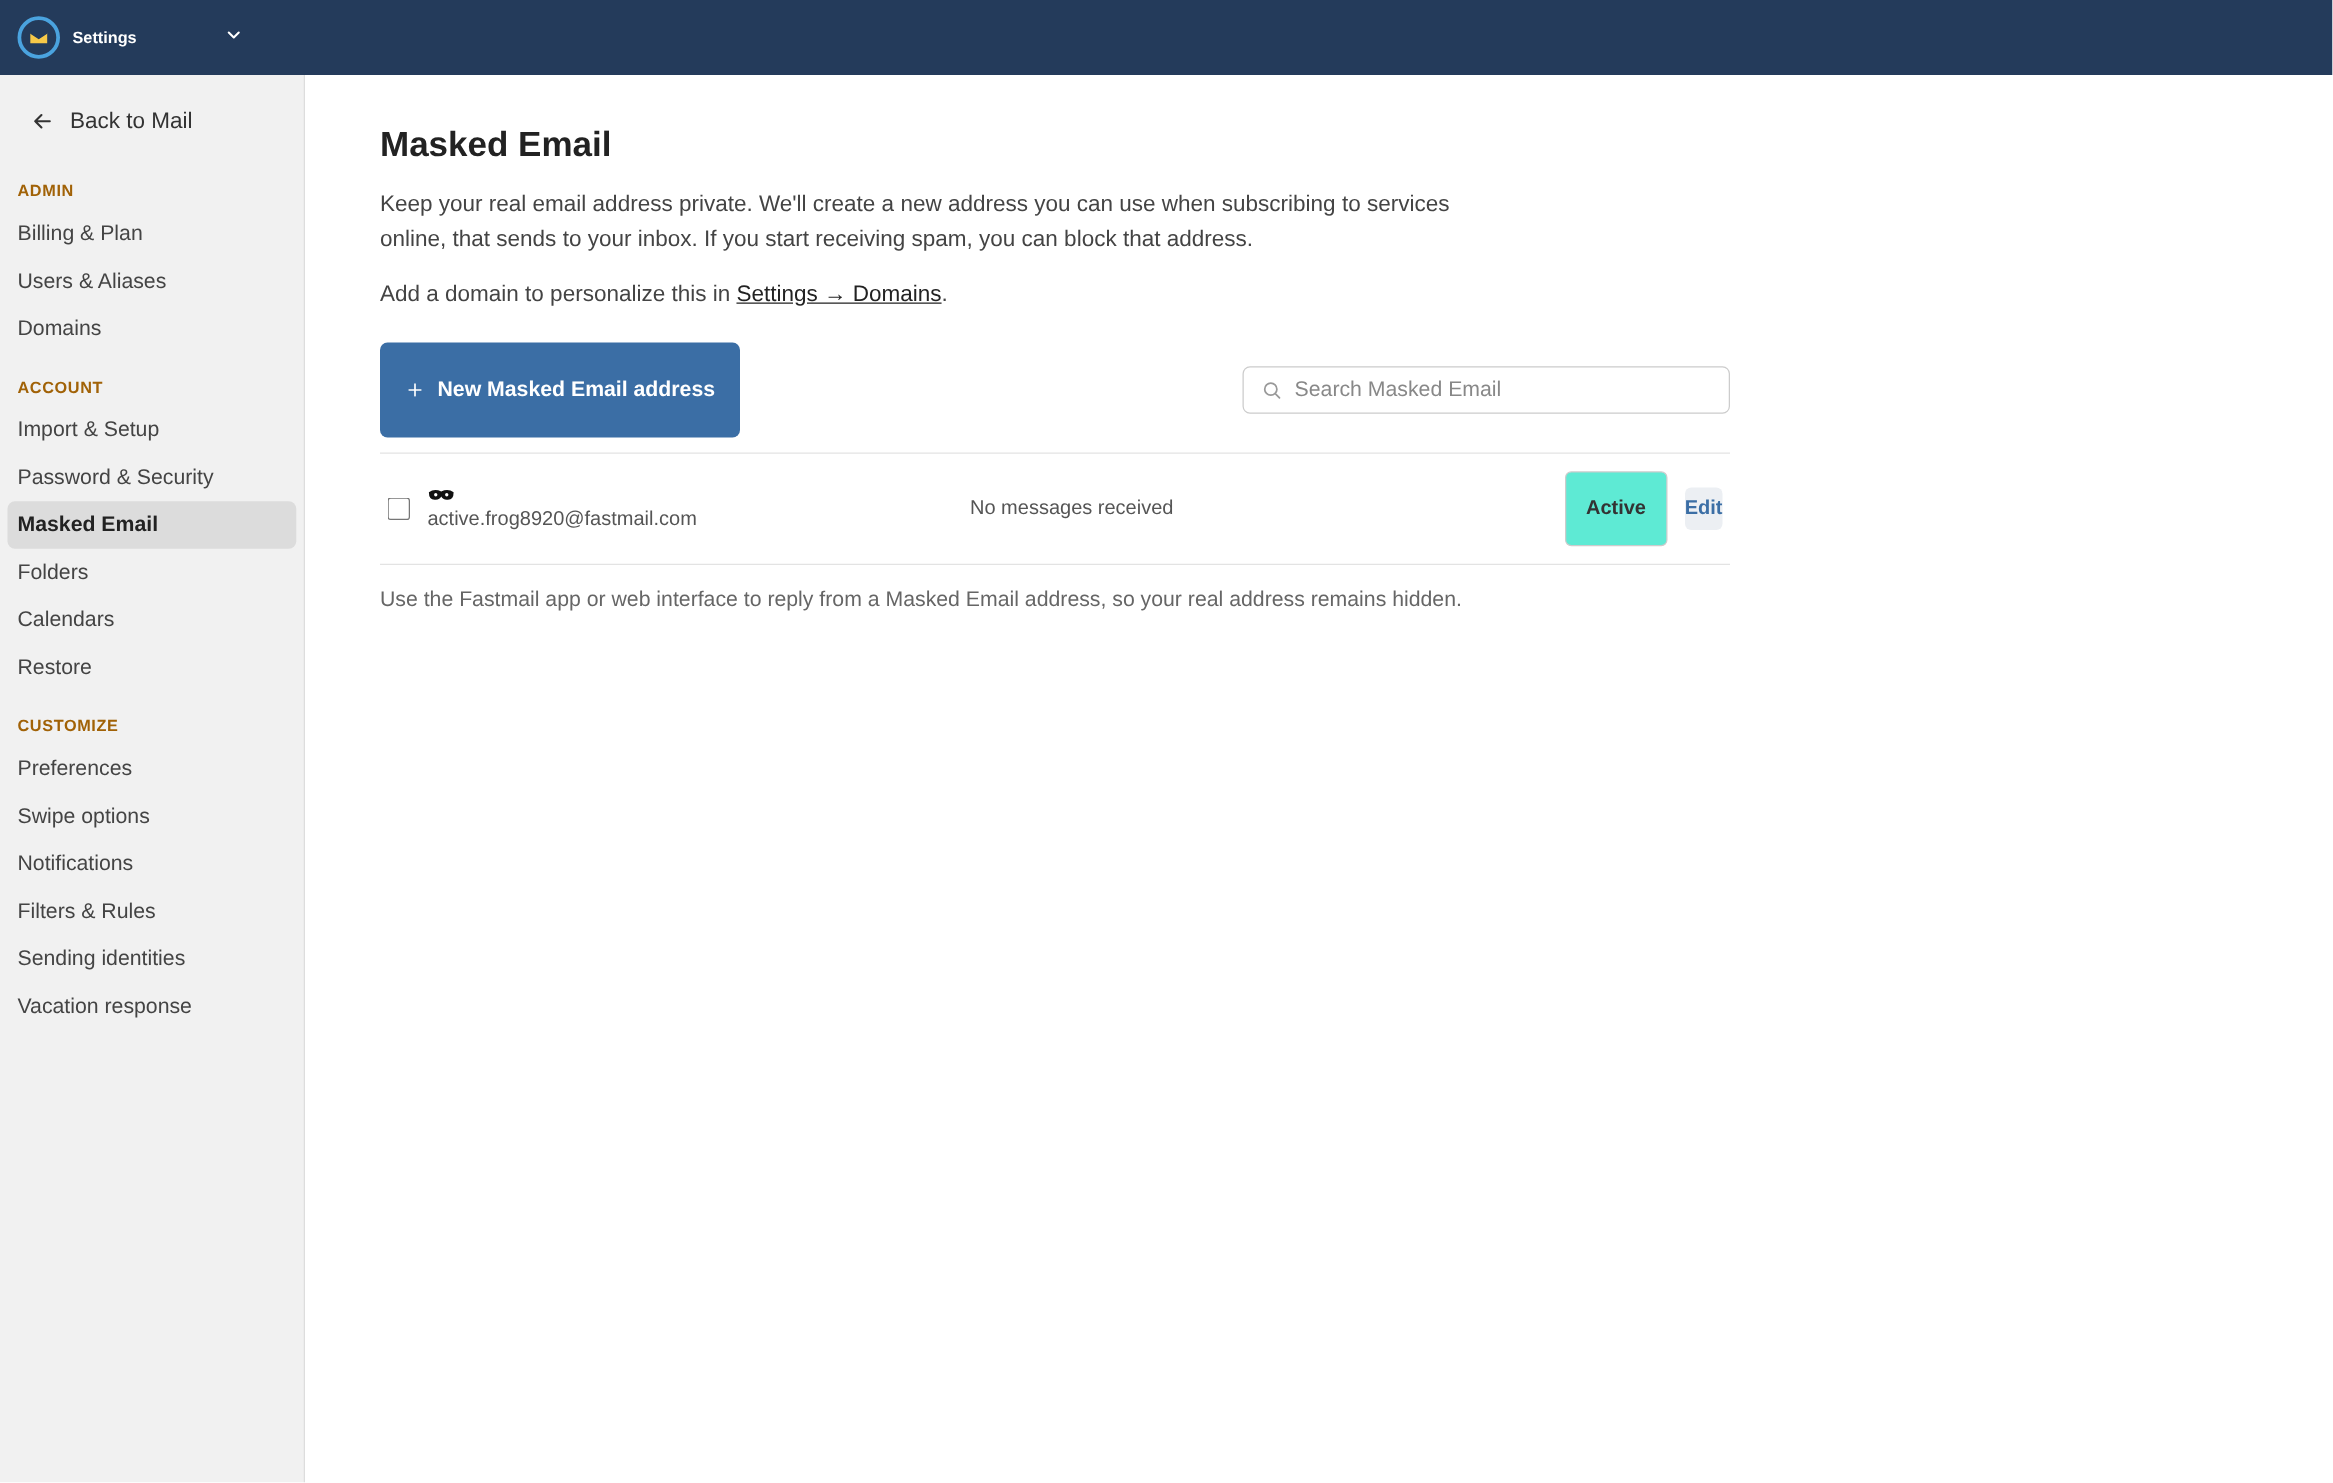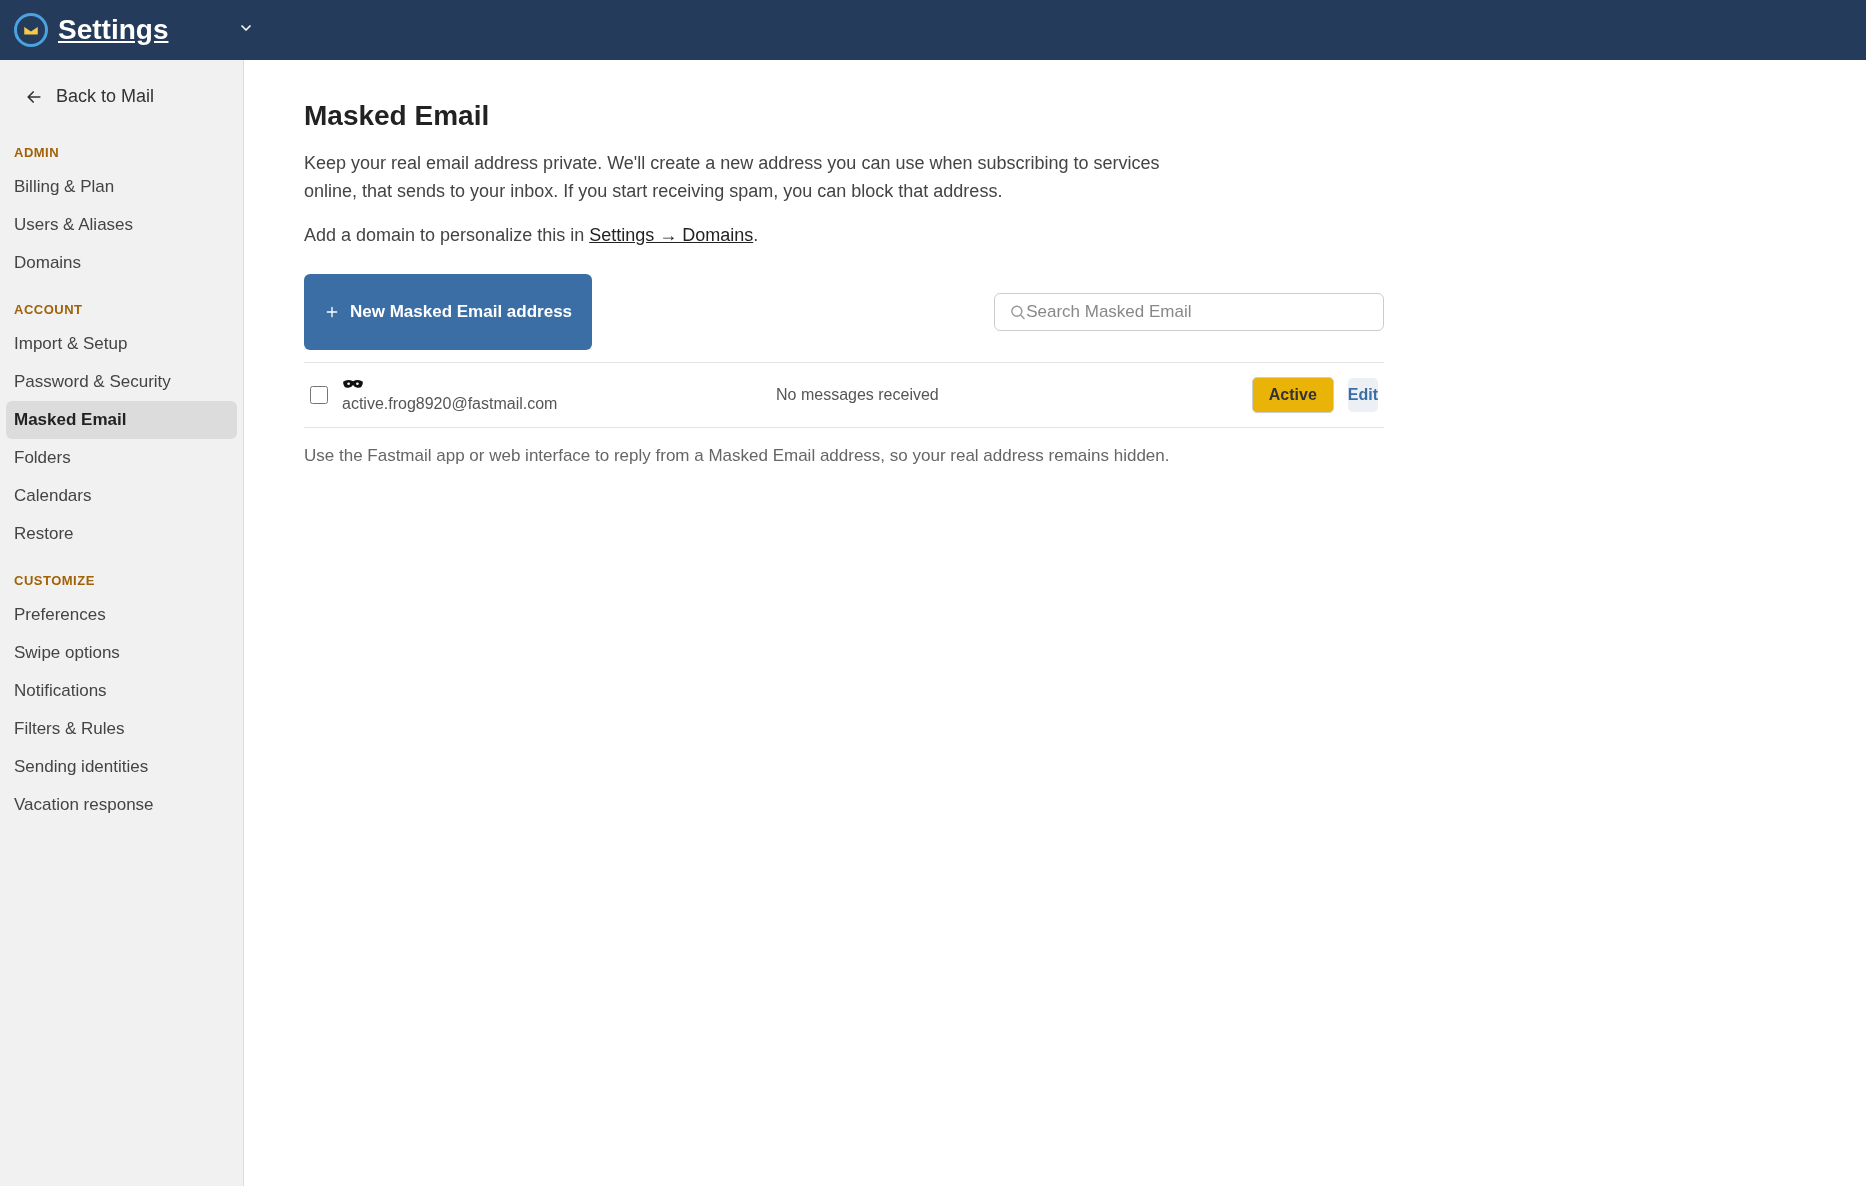--- a/index.html
+++ b/index.html
@@ -27,21 +27,21 @@
     border-radius: 50%;
     border: 3px solid #4aa3df;
     background: #243b5b;
     display: flex;
     align-items: center;
     justify-content: center;
     position: relative;
   }
   .brand-logo svg { width: 18px; height: 18px; }
   .brand-title-col { display:flex; flex-direction:column; line-height:1.1; }
-  .brand-title { font-weight: 700; font-size: 28px; color:#fff;text-decoration:underline; }
+  .brand-title { font-weight: 700; font-size: 13px; color:#fff; }
   .brand-caret { margin-left: 70px; color:#fff; cursor:pointer; }
   .layout { display:flex; height: calc(100vh - 60px); }
   .sidebar {
     width: 244px;
     background: #f1f1f1;
     border-right: 1px solid #ddd;
     padding: 18px 10px 30px 10px;
     overflow-y: auto;
   }
   .back-link {
@@ -112,20 +112,21 @@
     display:flex;
     align-items:center;
     gap:10px;
     cursor:pointer;
   }
   .btn-primary svg { width:16px; height:16px; stroke:#fff; }
   .spacer { flex:1; }
   .search-box {
     display:flex;
     align-items:center;
+    gap:10px;
     border:1px solid #ccc;
     border-radius:6px;
     padding: 8px 14px;
     width: 390px;
     background:#fff;
   }
   .search-box input {
     border:none;
     outline:none;
     font-size:17px;
@@ -147,23 +148,23 @@
   }
   .list-row input[type="checkbox"] {
     width:18px; height:18px; cursor:pointer;
   }
   .mask-cell { display:flex; flex-direction:column; gap:4px; min-width:300px; }
   .mask-cell svg { width:22px; height:14px; fill:#111; }
   .email-text { font-size:16px; color:#555; }
   .msg-status { font-size:16px; color:#555; flex:1; text-align:left; padding-left: 120px; }
   .status-chip {
     border:1px solid #ccc;
-    background:#eab308;
+    background:#5eead4;
     border-radius:5px;
-    padding: 8px 16px;
+    padding: 20px 16px;
     font-size:16px;
     font-weight:600;
     color:#333;
   }
   .edit-btn {
     background:#eceff3;
     border-radius:5px;
     padding:8px 0;
     font-size:16px;
     font-weight:600;

